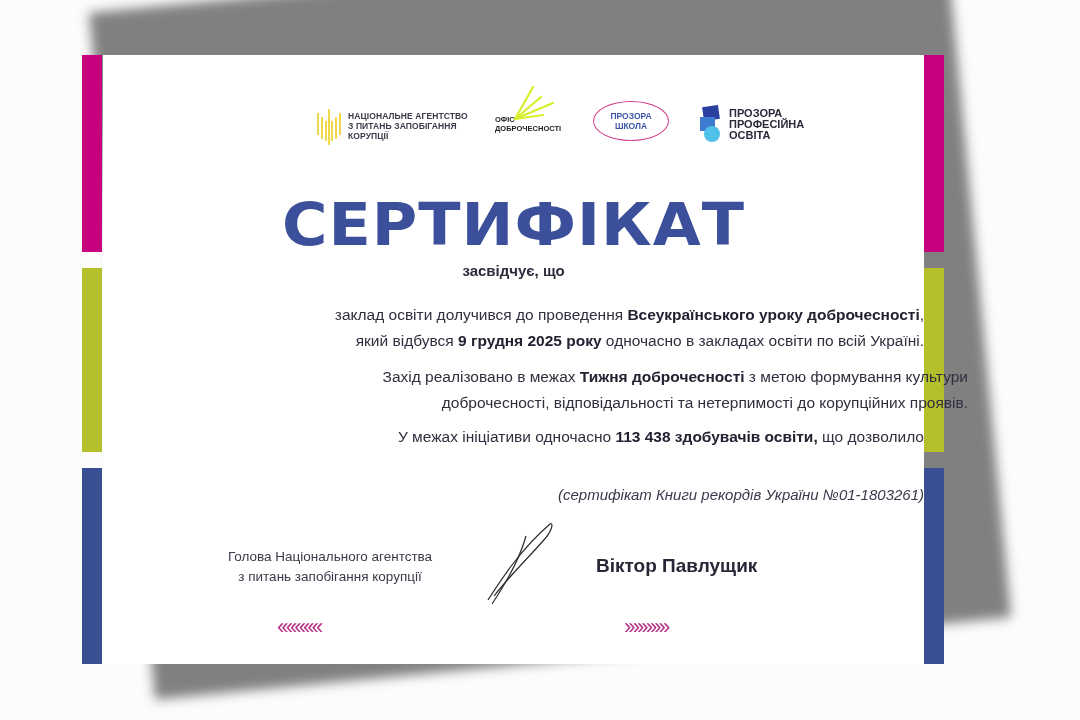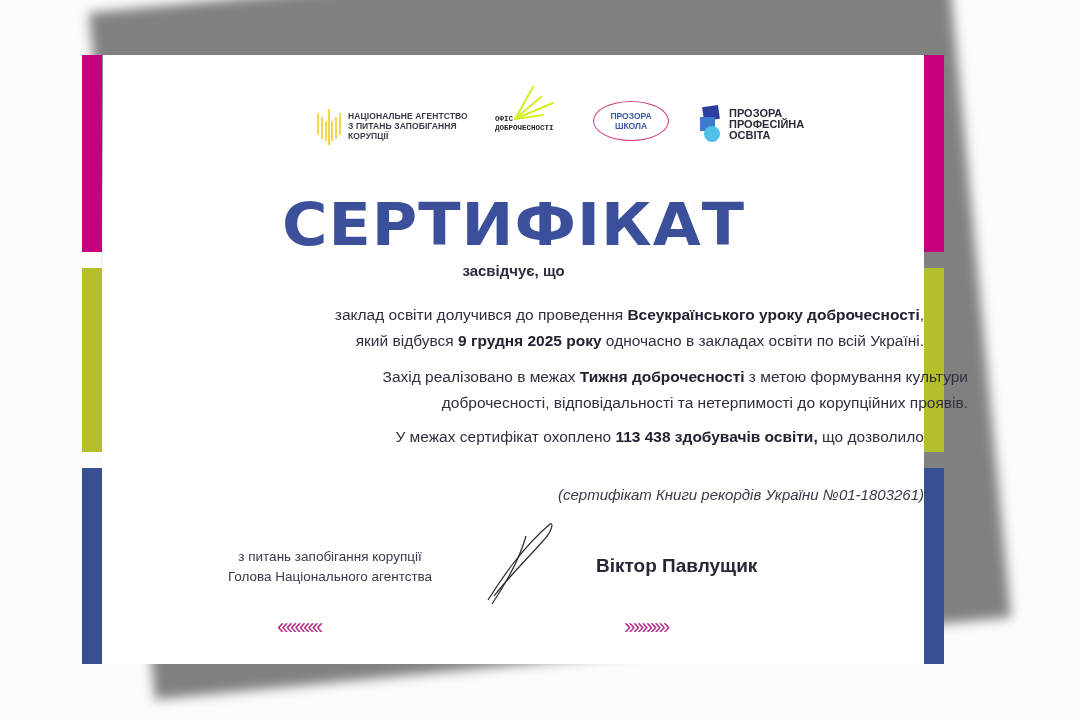--- a/index.html
+++ b/index.html
@@ -7,21 +7,21 @@
   .shadow { position:absolute; left:120px; top:-30px; width:860px; height:690px; background:#808080; transform:rotate(-5.5deg); transform-origin:center; filter:blur(6px); }
   .card { position:absolute; left:103px; top:55px; width:821px; height:609px; background:#ffffff; }
   .bar { position:absolute; width:20px; }
   .bar.l { left:82px; } .bar.r { left:924px; }
   .b1 { top:55px; height:197px; } .b2 { top:268px; height:184px; } .b3 { top:468px; height:196px; }
   .logos { position:absolute; top:85px; left:103px; width:821px; height:70px;margin-left:48px; }
   .logo { position:absolute; }
   .nazk { left:165px; top:22px; display:flex; align-items:center; }
   .nazk .txt { font-size:8.5px; font-weight:bold; color:#3a3a4a; line-height:10px; margin-left:6px; letter-spacing:0.1px; }
   .ofis { left:342px; top:0px; width:80px; height:60px; }
-  .ofis .txt { position:absolute; left:2px; top:30px; font-size:7.5px; font-weight:bold; color:#222; line-height:9px;font-family:Liberation Mono, monospace; }
+  .ofis .txt { position:absolute; left:2px; top:30px; font-size:7.5px; font-weight:bold; color:#222; line-height:9px; }
   .pshk { left:440px; top:14px; width:80px; height:46px; }
   .pshk .ell { position:absolute; left:2px; top:2px; width:74px; height:38px; border:1.5px solid #d2418a; border-radius:50%; border-left-color:#d2418a; }
   .pshk .txt { position:absolute; left:0; width:80px; top:12px; text-align:center; font-size:8.5px; font-weight:bold; color:#3b56a8; line-height:10px; }
   .ppo { left:548px; top:20px; display:flex; align-items:center; }
   .ppo .txt { font-size:11px; font-weight:bold; color:#2a2a3a; line-height:11px; margin-left:6px; }
   .title { position:absolute; top:188px; left:103px; width:821px; text-align:center; font-size:62px; font-weight:900; color:#3b4f9a; letter-spacing:1px; font-family:"DejaVu Sans", sans-serif; transform:scaleY(0.95); }
   .sub { position:absolute; top:262px; left:103px; width:821px; text-align:center; font-size:15px; font-weight:bold; color:#2c2c3c; }
   .para { position:absolute; left:103px; width:821px; text-align:right; font-size:15.5px; color:#2f2f3f; line-height:26px; }
   .para b { color:#222232; }
   .p1 { top:302px; } .p2 { top:364px;padding-left:44px; } .p3 { top:424px; }
@@ -109,28 +109,28 @@
   <span>заклад освіти долучився до проведення </span><b>Всеукраїнського уроку доброчесності</b><span>,</span><br>
   <span>який відбувся </span><b>9 грудня 2025 року</b><span> одночасно в закладах освіти по всій Україні.</span>
 </div>
 
 <div class="para p2">
   <span>Захід реалізовано в межах </span><b>Тижня доброчесності</b><span> з метою формування культури</span><br>
   <span>доброчесності, відповідальності та нетерпимості до корупційних проявів.</span>
 </div>
 
 <div class="para p3">
-  <span>У межах сертифікат охоплено </span><b>113 438 здобувачів освіти,</b><span> що дозволило</span><br>
+  <span>У межах ініціативи одночасно </span><b>113 438 здобувачів освіти,</b><span> що дозволило</span><br>
 </div>
 
 <div class="cite">(сертифікат Книги рекордів України №01-1803261)</div>
 
 <div class="role">
+  <div>Голова Національного агентства</div>
   <div>з питань запобігання корупції</div>
-  <div>Голова Національного агентства</div>
 </div>
 
 <svg class="sig" width="80" height="90" viewBox="0 0 80 90">
   <g stroke="#2a2a2a" stroke-width="1.2" fill="none">
     <path d="M6 82 C 20 60, 40 30, 68 6 C 72 4, 70 14, 60 24 C 48 38, 30 55, 12 78"></path>
     <path d="M44 18 C 38 40, 26 62, 10 86"></path>
   </g>
 </svg>
 
 <div class="name">Віктор Павлущик</div>

